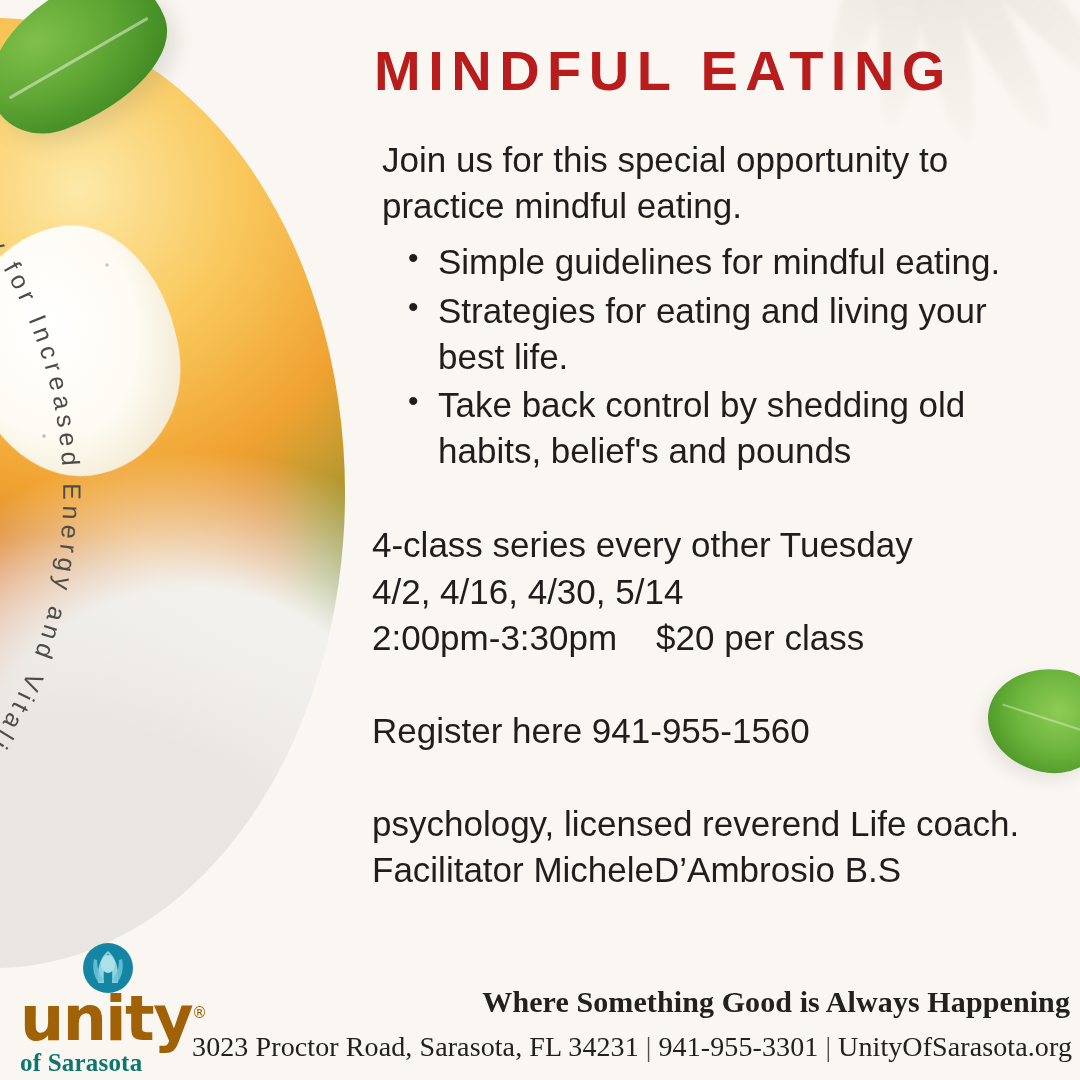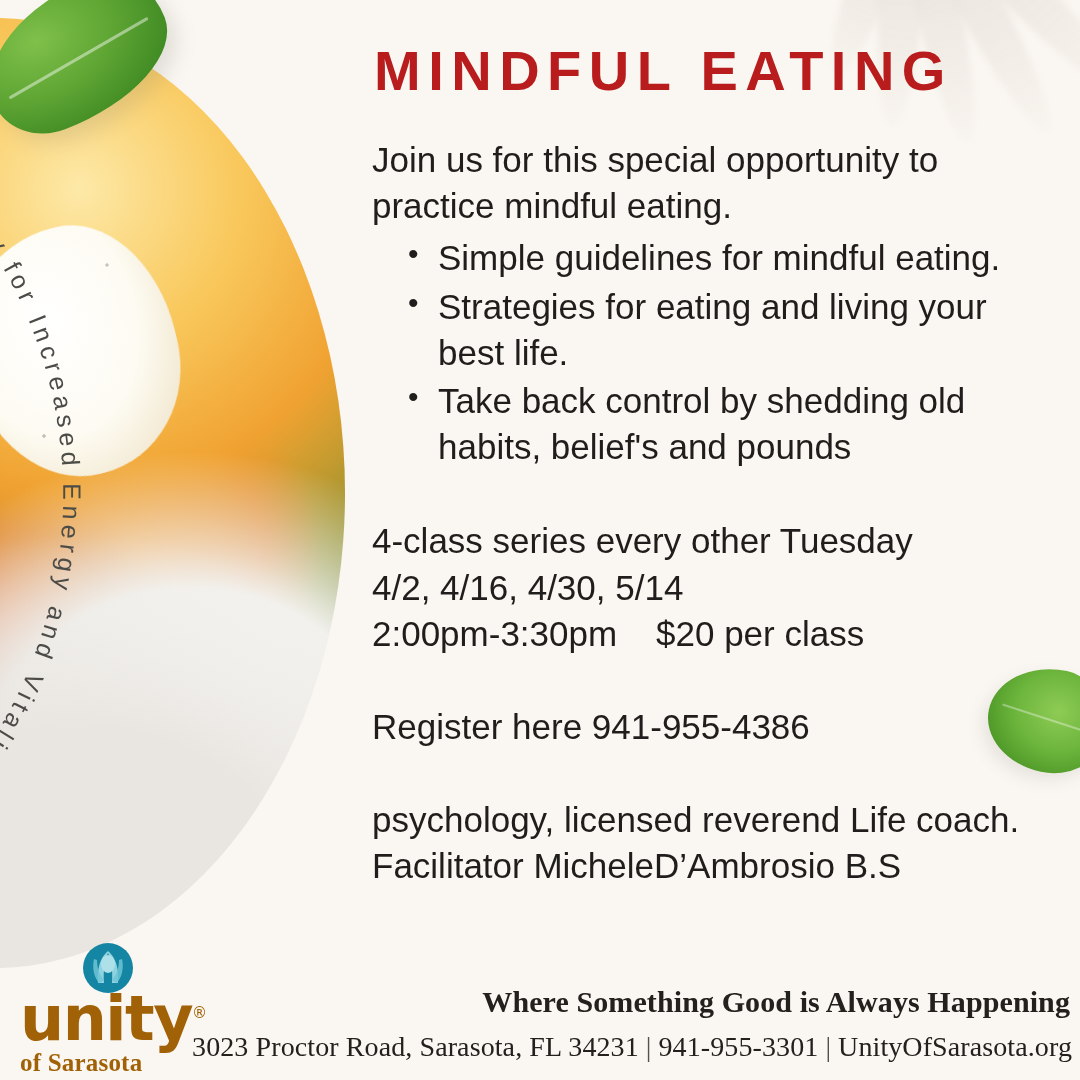--- a/index.html
+++ b/index.html
@@ -175,21 +175,21 @@
     letter-spacing: 7.5px;
     color: #b91c1c;
     margin: 0 0 34px 2px;
     white-space: nowrap;
   }
   .intro {
     font-size: 35px;
     line-height: 1.32;
     color: #1f1e1c;
     font-weight: 400;
-    margin: 0;
+    margin: 10px;
   }
   ul.bullets {
     list-style: none;
     margin: 6px 0 0 0;
     padding: 0 0 0 36px;
   }
   ul.bullets li {
     position: relative;
     font-size: 35px;
     line-height: 1.32;
@@ -239,21 +239,21 @@
   .reg {
     font-size: 15px;
     vertical-align: super;
     font-weight: 400;
     letter-spacing: 0;
   }
   .sub {
     font-family: "Liberation Serif", serif;
     font-size: 25px;
     font-weight: 700;
-    color: #a16207;
+    color: #0f766e;
     margin-top: 1px;
     letter-spacing: .2px;
   }
 
   
   .tagline {
     position: absolute;
     left: 0;
     right: 10px;
     top: 985px;
@@ -326,21 +326,21 @@
     <div class="gap-lg"></div>
 
     <div class="block">
       <div>4-class series every other Tuesday</div>
       <div>4/2, 4/16, 4/30, 5/14</div>
       <div style="white-space:pre">2:00pm-3:30pm    $20 per class</div>
     </div>
 
     <div class="gap-md"></div>
 
-    <div class="block">Register here 941-955-4386</div>
+    <div class="block">Register here 941-955-1560</div>
 
     <div class="gap-md"></div>
 
     <div class="block">
       <div>psychology, licensed reverend Life coach.</div>
       <div>Facilitator MicheleD’Ambrosio B.S</div>
     </div>
   </div>
 
   <div class="logo">

